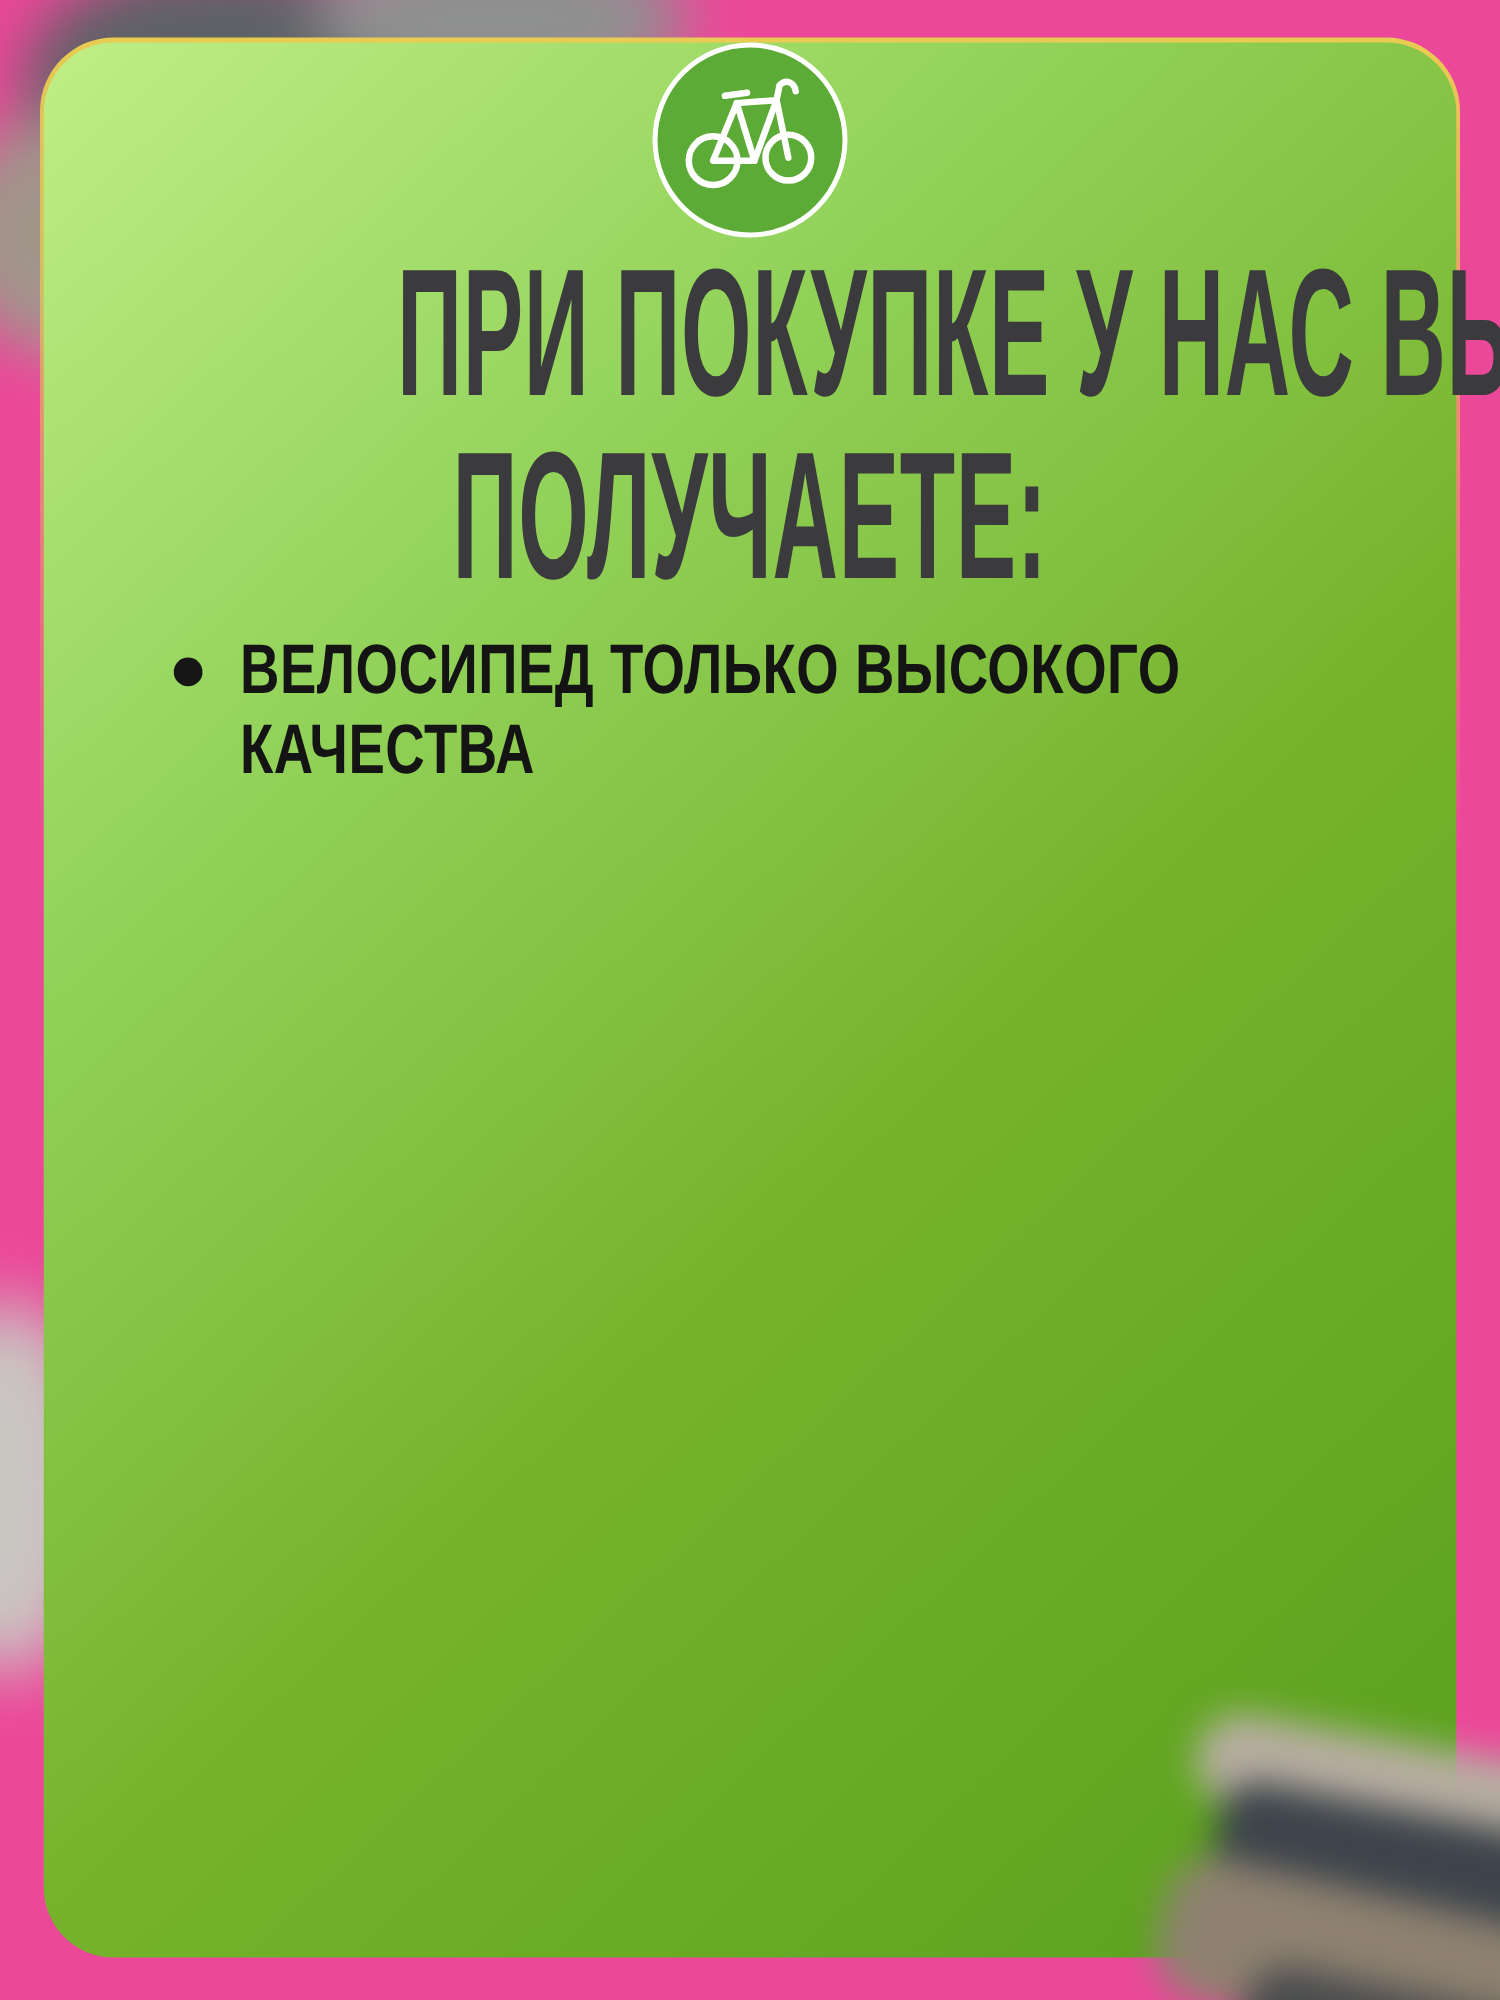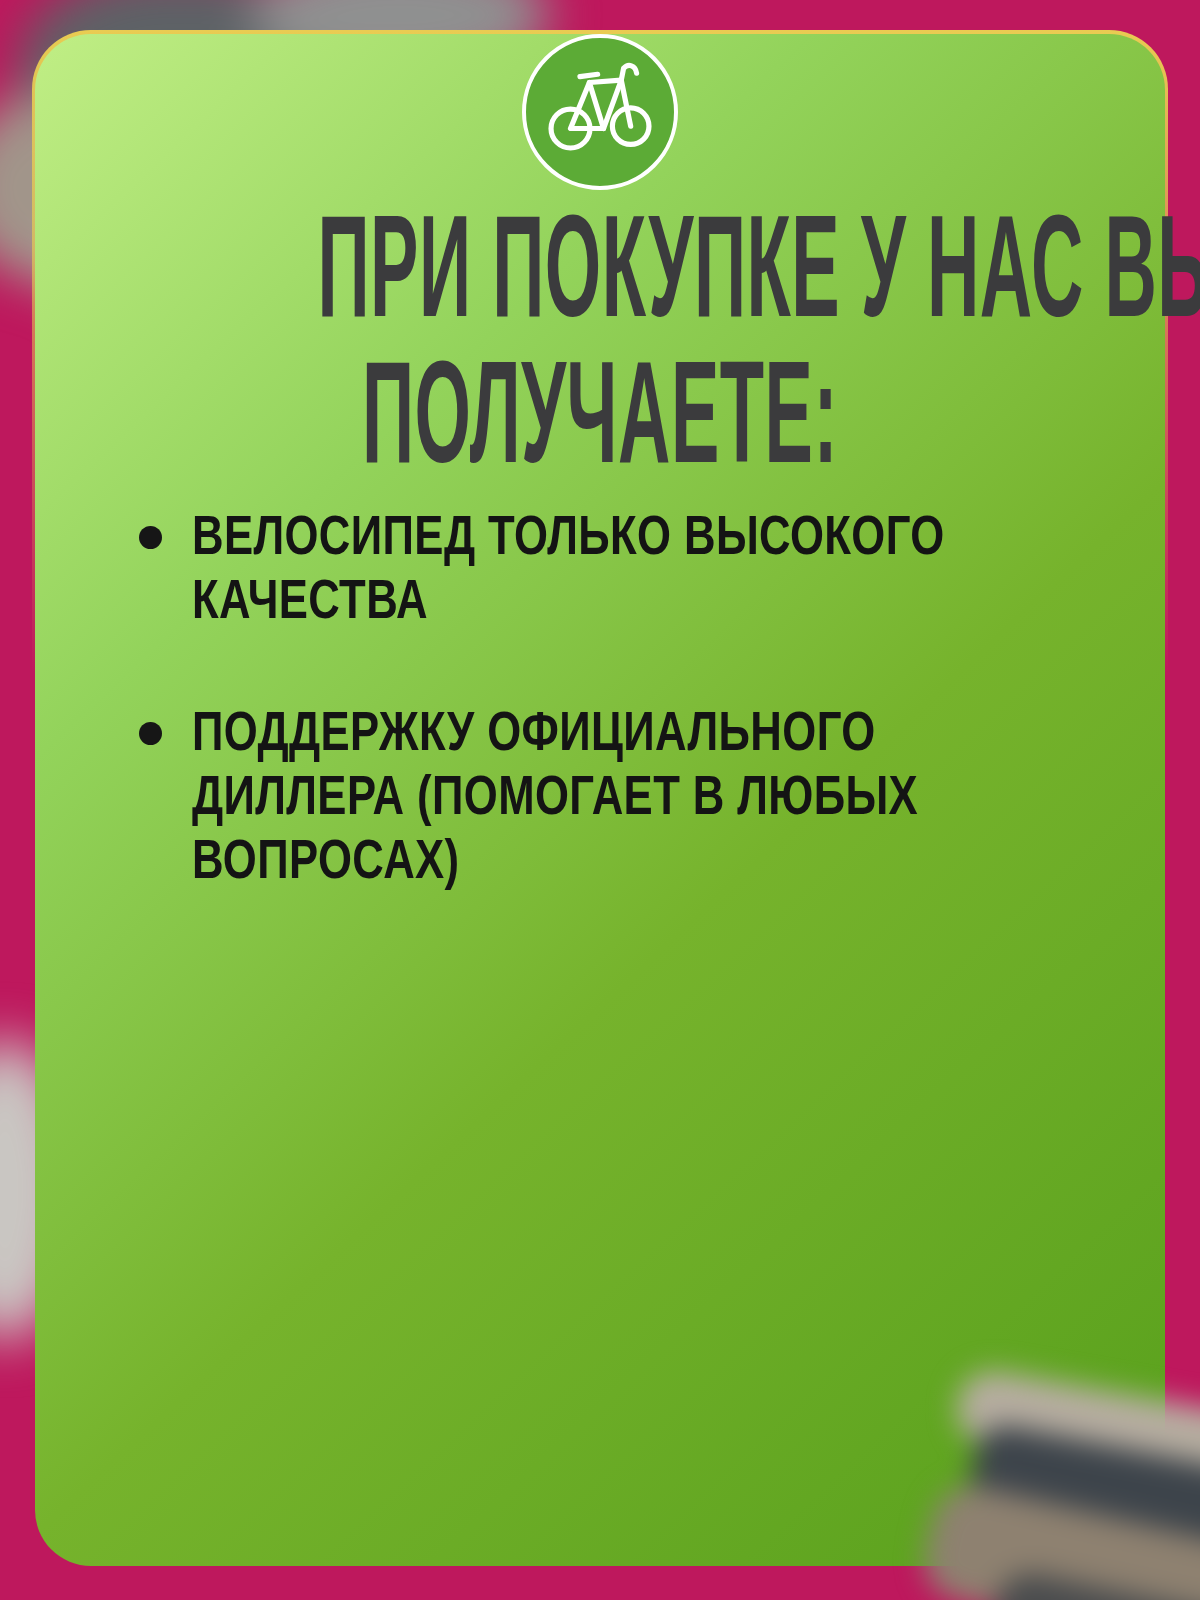--- a/index.html
+++ b/index.html
@@ -1,18 +1,18 @@
 <!DOCTYPE html>
 <html><head>
 <meta charset="utf-8">
 <style>
   * { margin:0; padding:0; box-sizing:border-box; }
   html,body { width:1200px; height:1600px; }
   body { font-family:"Liberation Sans", sans-serif; background:#ffffff; overflow:hidden; }
-  #root { position:relative; width:1200px; height:1600px; background:#be185d; overflow:hidden; }
+  #root { position:relative; width:1200px; height:1600px; background:#ec4899; overflow:hidden; }
 
   
   .blob { position:absolute; }
   .blob-tl { left:-60px; top:-70px; width:780px; height:470px; z-index:0; filter:blur(24px); }
   .blob-tl .b1 { position:absolute; left:80px;  top:40px;  width:330px; height:210px; background:#5d6266; border-radius:45%; }
   .blob-tl .b2 { position:absolute; left:310px; top:20px;  width:300px; height:130px; background:#8f9090; border-radius:50%; }
   .blob-tl .b3 { position:absolute; left:15px;  top:160px; width:215px; height:195px; background:#a1958a; border-radius:50%; }
   .blob-tl .b4 { position:absolute; left:120px; top:250px; width:245px; height:160px; background:#b5b2ad; border-radius:50%; }
   .blob-ml { left:-70px; top:1040px; width:150px; height:300px; background:#c9c6c2; border-radius:50%; filter:blur(26px); z-index:0; }
   .blob-br { left:900px; top:1355px; width:420px; height:320px; z-index:2; filter:blur(14px); }
@@ -88,26 +88,20 @@
 
       <h1 class="title">ПРИ ПОКУПКЕ У НАС ВЫ
 ПОЛУЧАЕТЕ:</h1>
 
       <ul class="bullets">
         <li>
           <span class="dot"></span>
           <div class="item-text">ВЕЛОСИПЕД ТОЛЬКО ВЫСОКОГО
 КАЧЕСТВА</div>
         </li>
-        <li>
-          <span class="dot"></span>
-          <div class="item-text">ПОДДЕРЖКУ ОФИЦИАЛЬНОГО
-ДИЛЛЕРА (ПОМОГАЕТ В ЛЮБЫХ
-ВОПРОСАХ)</div>
-        </li>
       </ul>
 
     </div>
   </div>
 
   <div class="blob blob-br">
     <div class="p4"></div>
     <div class="p2"></div>
     <div class="p1"></div>
     <div class="p3"></div>

